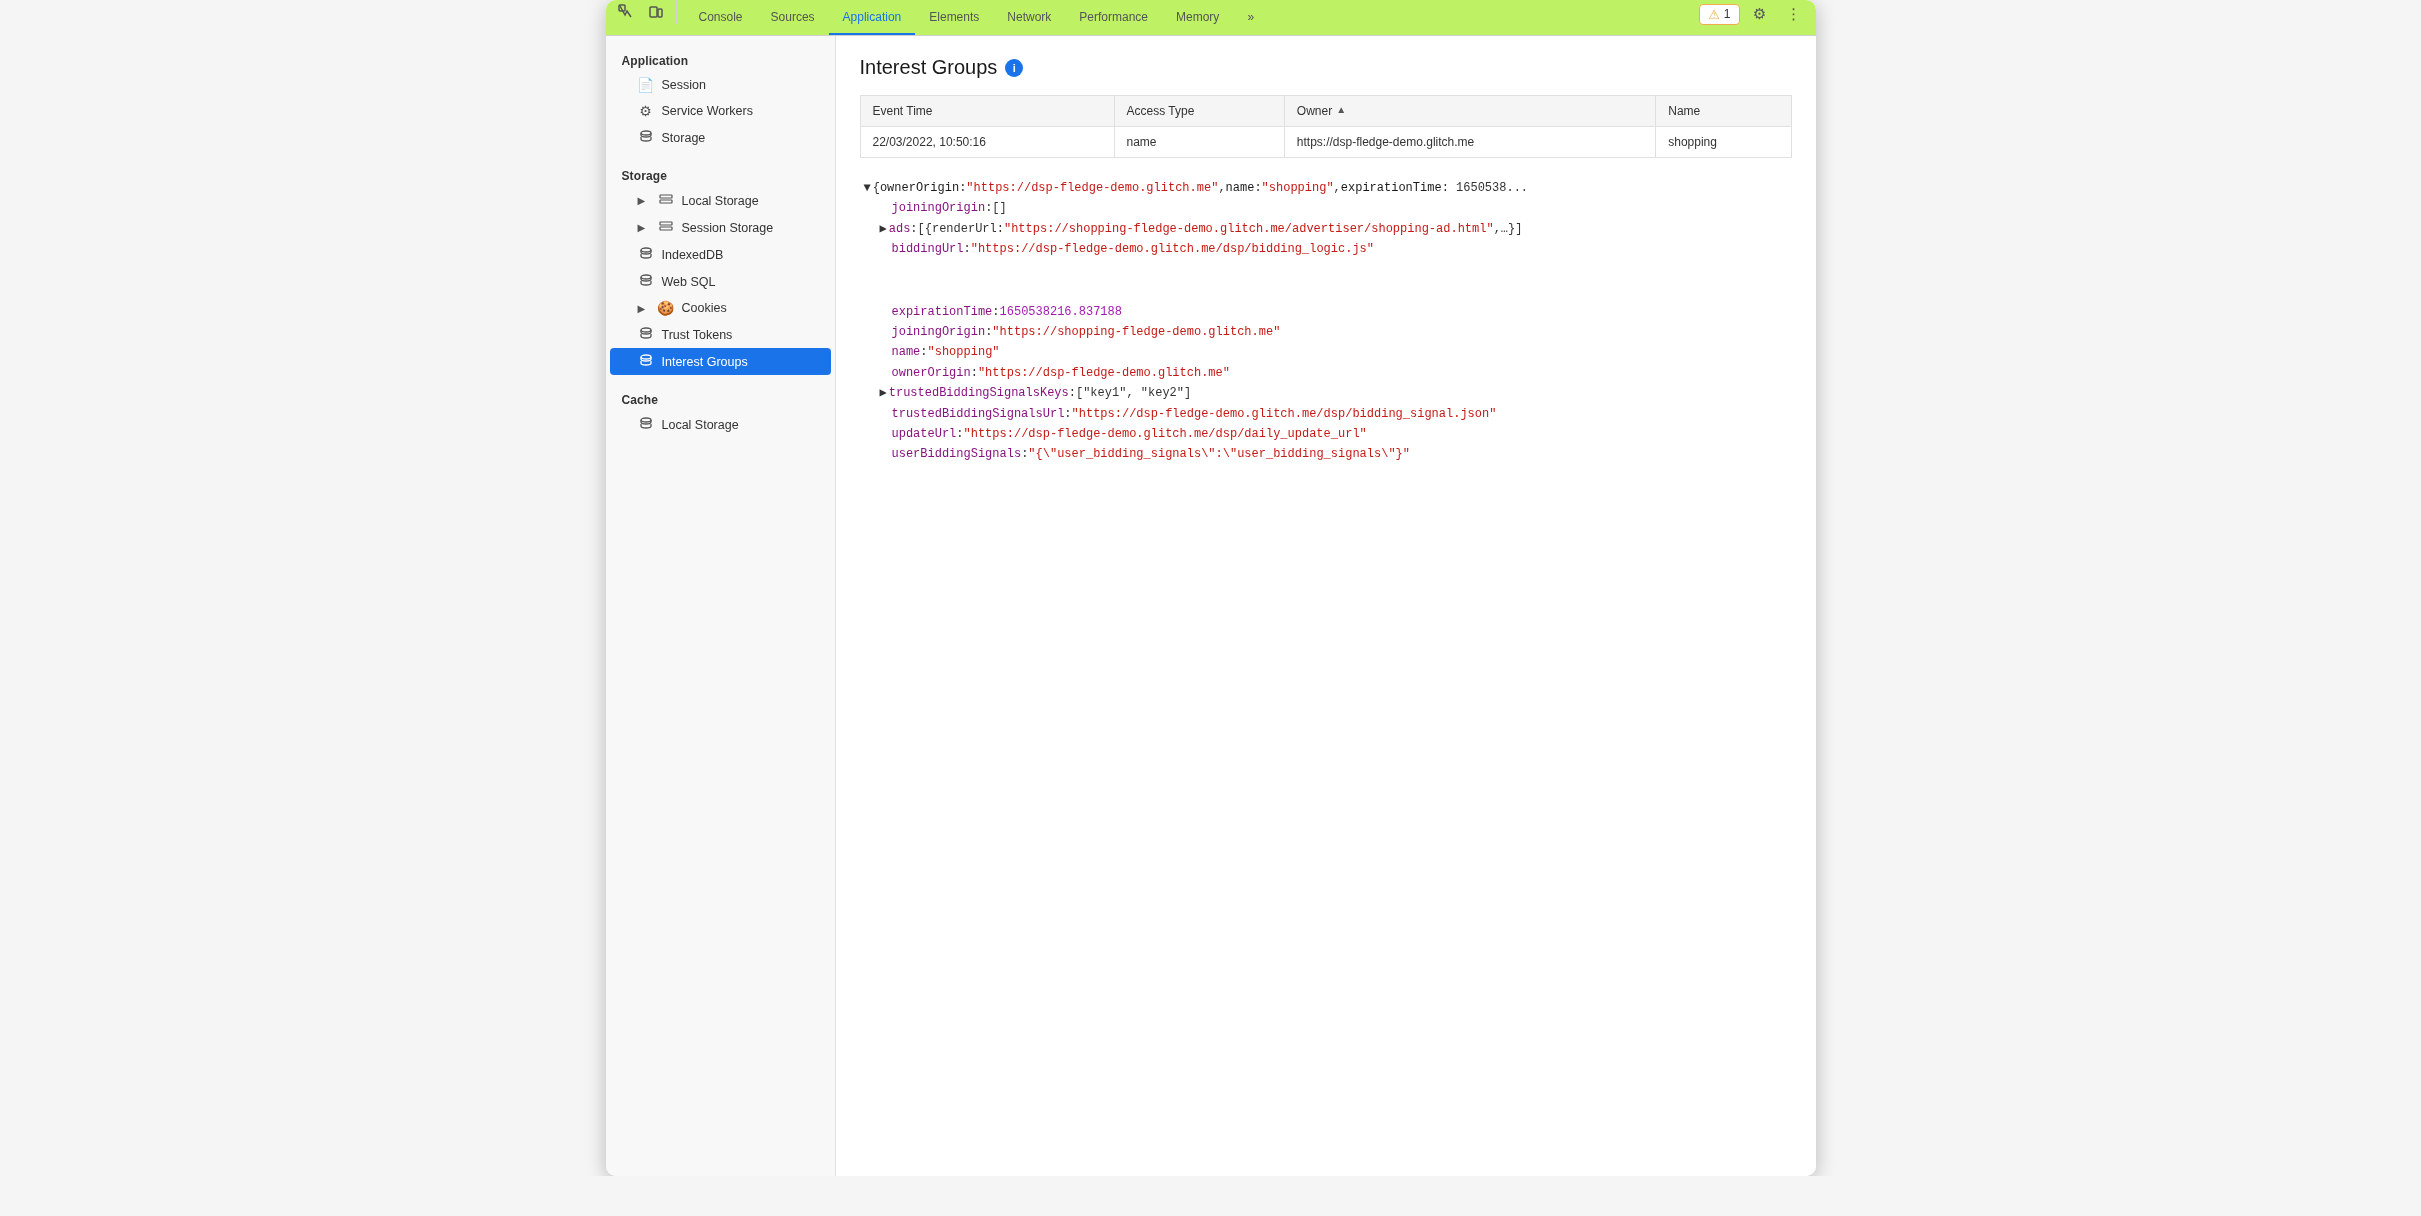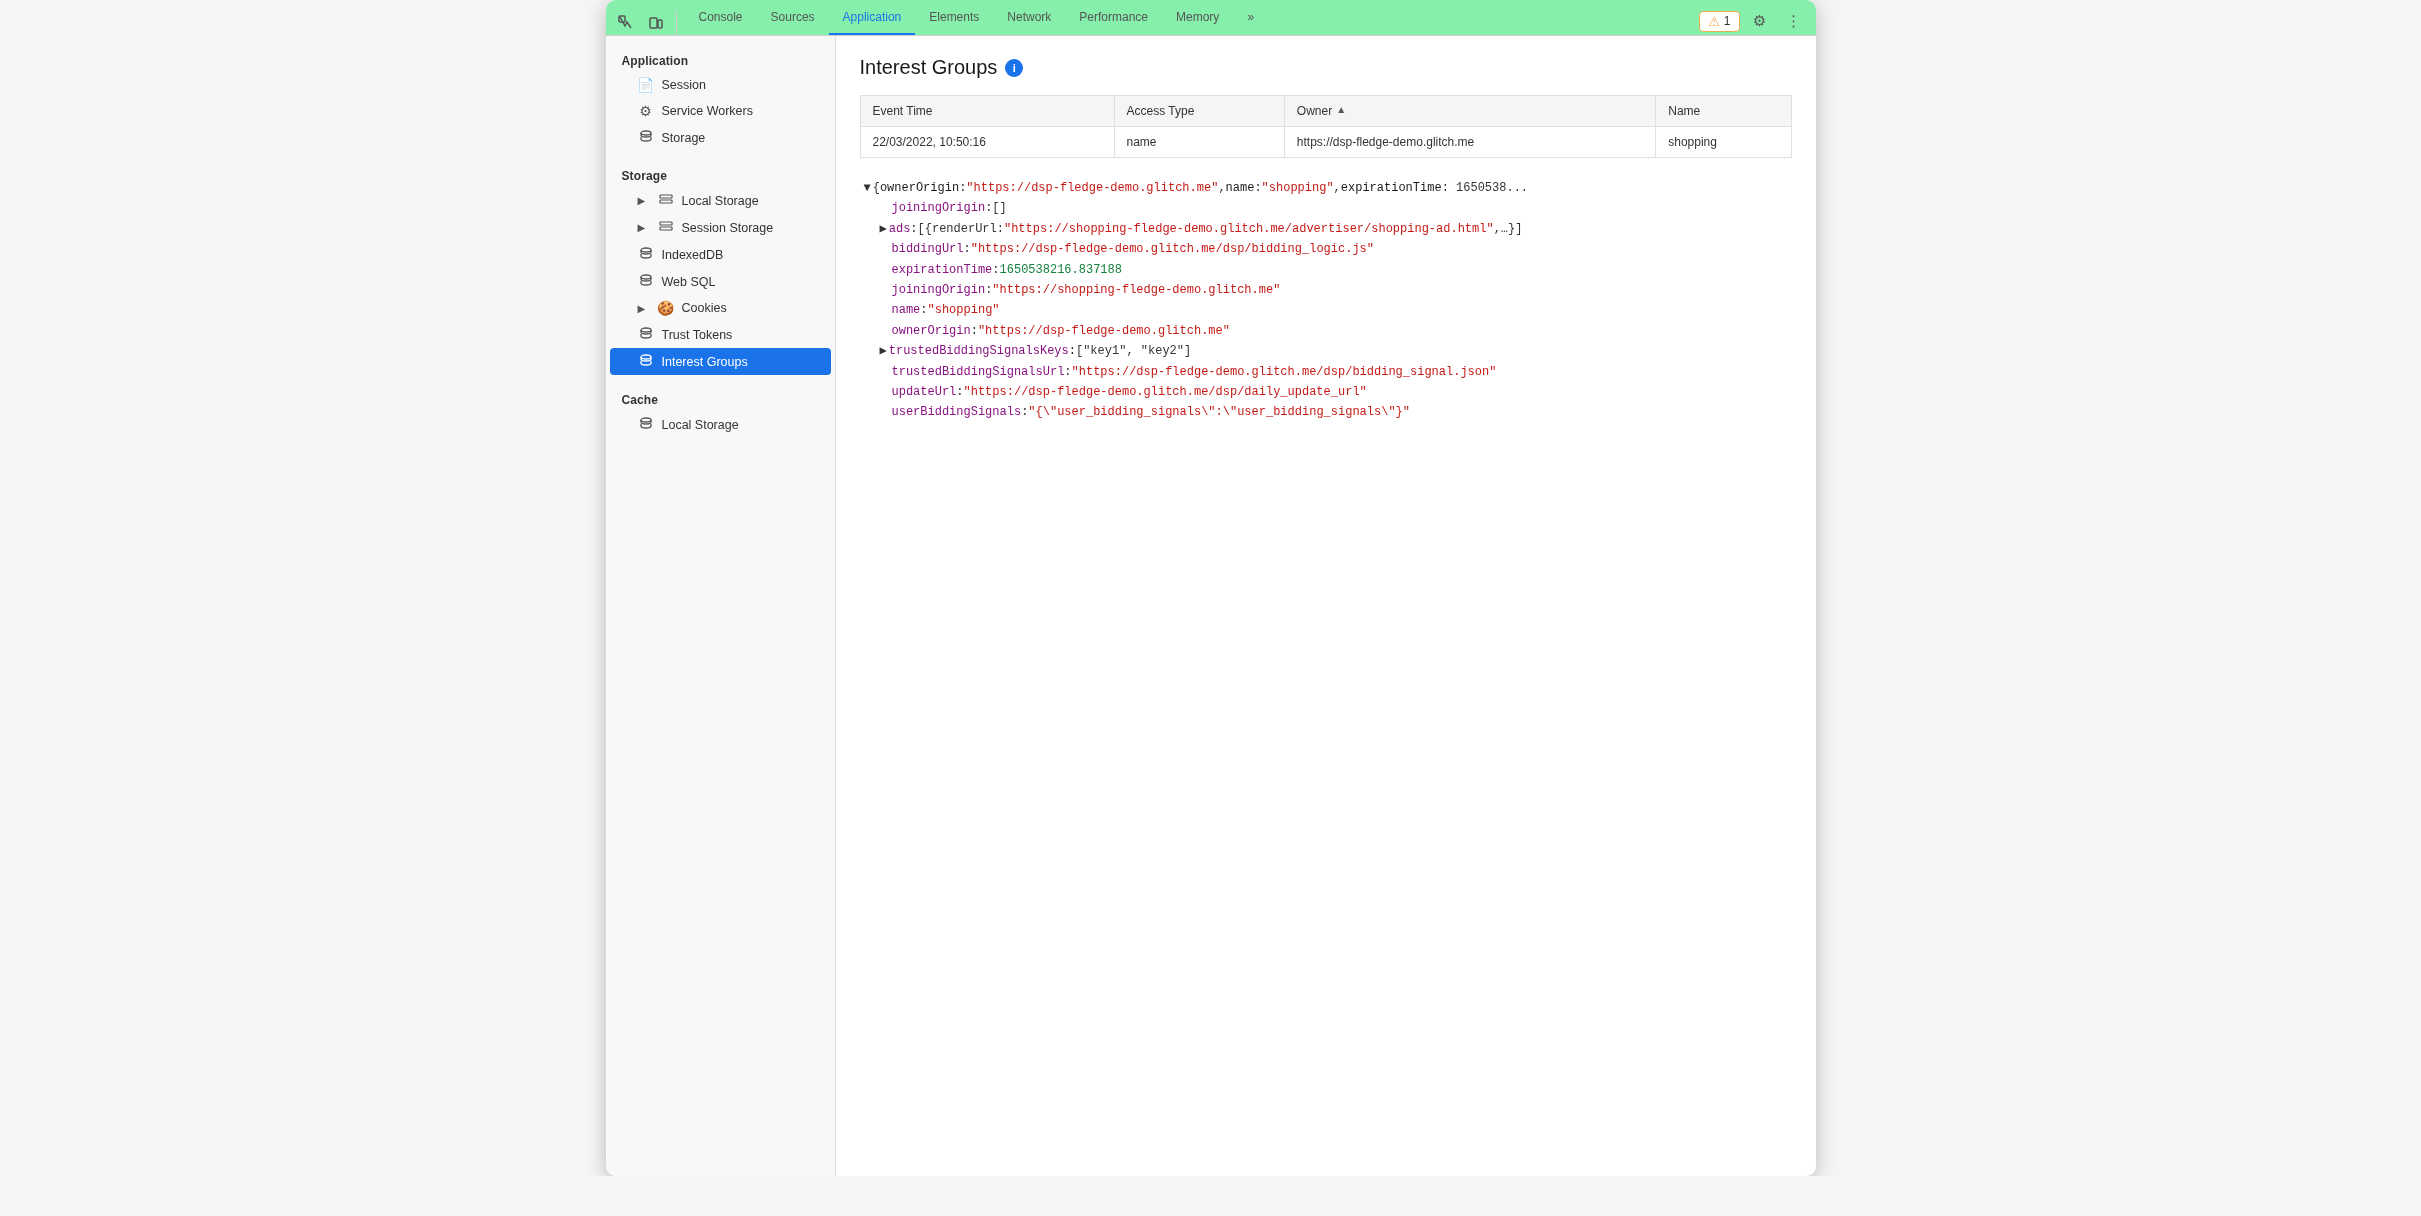--- a/index.html
+++ b/index.html
@@ -48,24 +48,24 @@
       position: absolute;
       left: 50%;
       transform: translateX(-50%);
       font-size: 12px;
       color: #555;
       font-weight: 500;
     }
 
     
     .toolbar {
-      background: #86efac;
+      background: #bef264;
       border-bottom: 1px solid #d0d0d0;
       display: flex;
-      align-items: flex-end;
+      align-items: flex-start;
       height: 36px;
       padding: 0 8px;
     }
     .toolbar-icons {
       display: flex;
       align-items: center;
       gap: 6px;
       margin-right: 8px;
       padding-right: 8px;
       border-right: 1px solid #d0d0d0;
@@ -265,21 +265,21 @@
     }
     .json-expand {
       cursor: pointer;
       color: #333;
       margin-right: 2px;
       user-select: none;
     }
     .json-key { color: #881280; }
     .json-key-blue { color: #1a1a1a; }
     .json-string { color: #c41a16; }
-    .json-number { color: #15803d; }
+    .json-number { color: #a21caf; margin-top: 42px; }
     .json-punct { color: #333; }
     .json-bracket { color: #333; }
     .json-indent { margin-left: 16px; }
 
     
     ::-webkit-scrollbar { width: 8px; height: 8px; }
     ::-webkit-scrollbar-track { background: transparent; }
     ::-webkit-scrollbar-thumb { background: #ccc; border-radius: 4px; }
   </style>
 </head>

